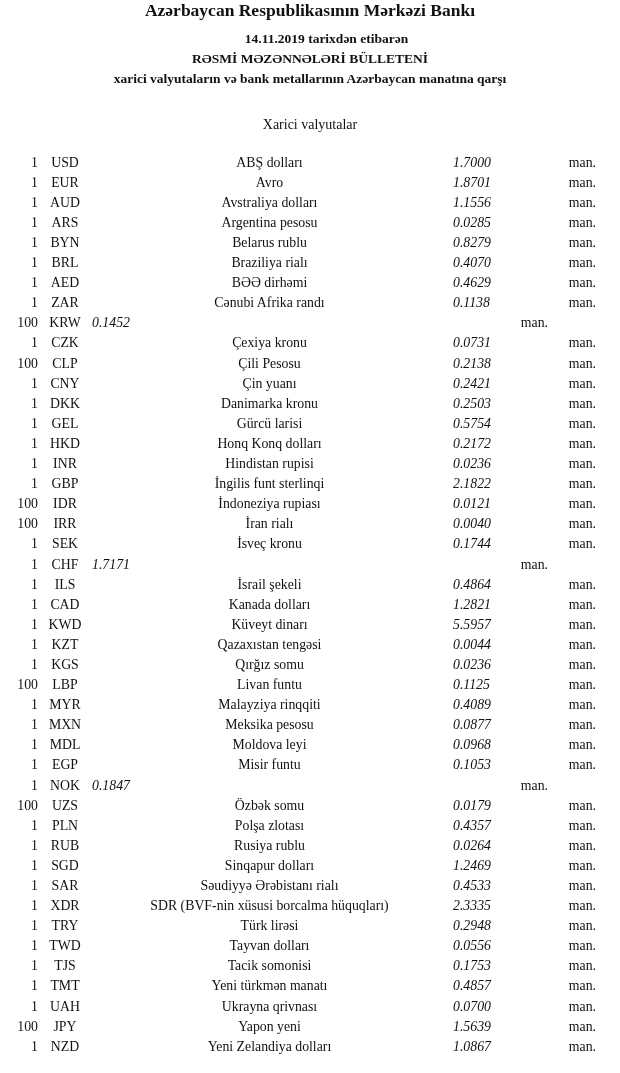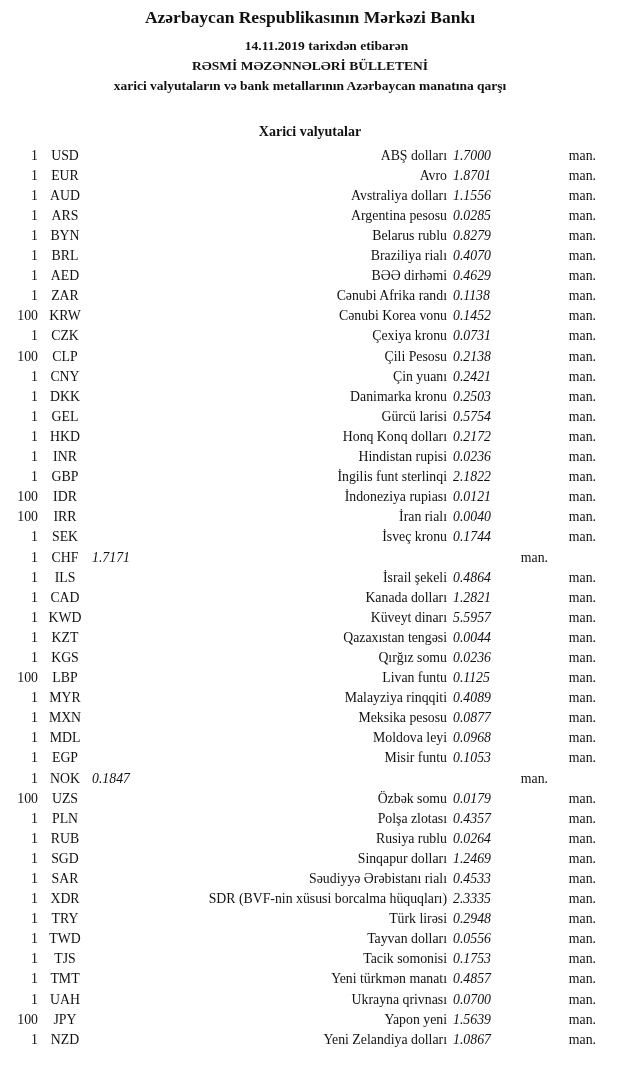--- a/index.html
+++ b/index.html
@@ -8,61 +8,61 @@
   }
   body {
     width: 620px;
     height: 1073px;
     background: #ffffff;
     color: #111111;
     font-family: "Liberation Serif", serif;
     overflow: hidden;
   }
   .page {
-    padding-top: 7px;
+    padding-top: 0;
   }
   .doc-header {
     text-align: center;
   }
   .doc-title {
     font-size: 17.5px;
     font-weight: bold;
     line-height: 1.25;
   }
   .doc-line {
     font-size: 13.5px;
     font-weight: bold;
     line-height: 1.5;
   }
   .doc-line.first {
     margin-top: 7px;
     margin-left: 33px;
   }
   .section-title {
     font-size: 14px;
-    font-weight: bold;
+    font-weight: normal;
     text-align: center;
     margin-top: 27px;
-    margin-bottom: 6px;
+    margin-bottom: 20px;
   }
   .rates {
     padding: 0 24px 0 8px;
   }
   .row {
     display: grid;
     grid-template-columns: 30px 42px 1fr 95px 42px;
     column-gap: 6px;
     height: 20.1px;
     font-size: 13.8px;
     line-height: 20.1px;
     align-items: start;
   }
   .qty  { text-align: right; }
   .code { text-align: center; }
-  .name { text-align: right; white-space: nowrap; overflow: hidden; }
+  .name { text-align: center; white-space: nowrap; overflow: hidden; }
   .rate { text-align: left; font-weight: normal; font-style: italic; }
   .unit { text-align: right; padding-left: 4px; }
 </style>
 </head>
 <body>
 
 <div class="page">
 
   <div class="doc-header">
     <div class="doc-title">Azərbaycan Respublikasının Mərkəzi Bankı</div>
@@ -126,21 +126,20 @@
       <div class="row">
       <span class="qty">1</span>
       <span class="code">ZAR</span>
       <span class="name">Cənubi Afrika randı</span>
       <span class="rate">0.1138</span>
       <span class="unit">man.</span>
     </div>
       <div class="row">
       <span class="qty">100</span>
       <span class="code">KRW</span>
-      <span class="name">Cənubi Korea vonu</span>
       <span class="rate">0.1452</span>
       <span class="unit">man.</span>
     </div>
       <div class="row">
       <span class="qty">1</span>
       <span class="code">CZK</span>
       <span class="name">Çexiya kronu</span>
       <span class="rate">0.0731</span>
       <span class="unit">man.</span>
     </div>

